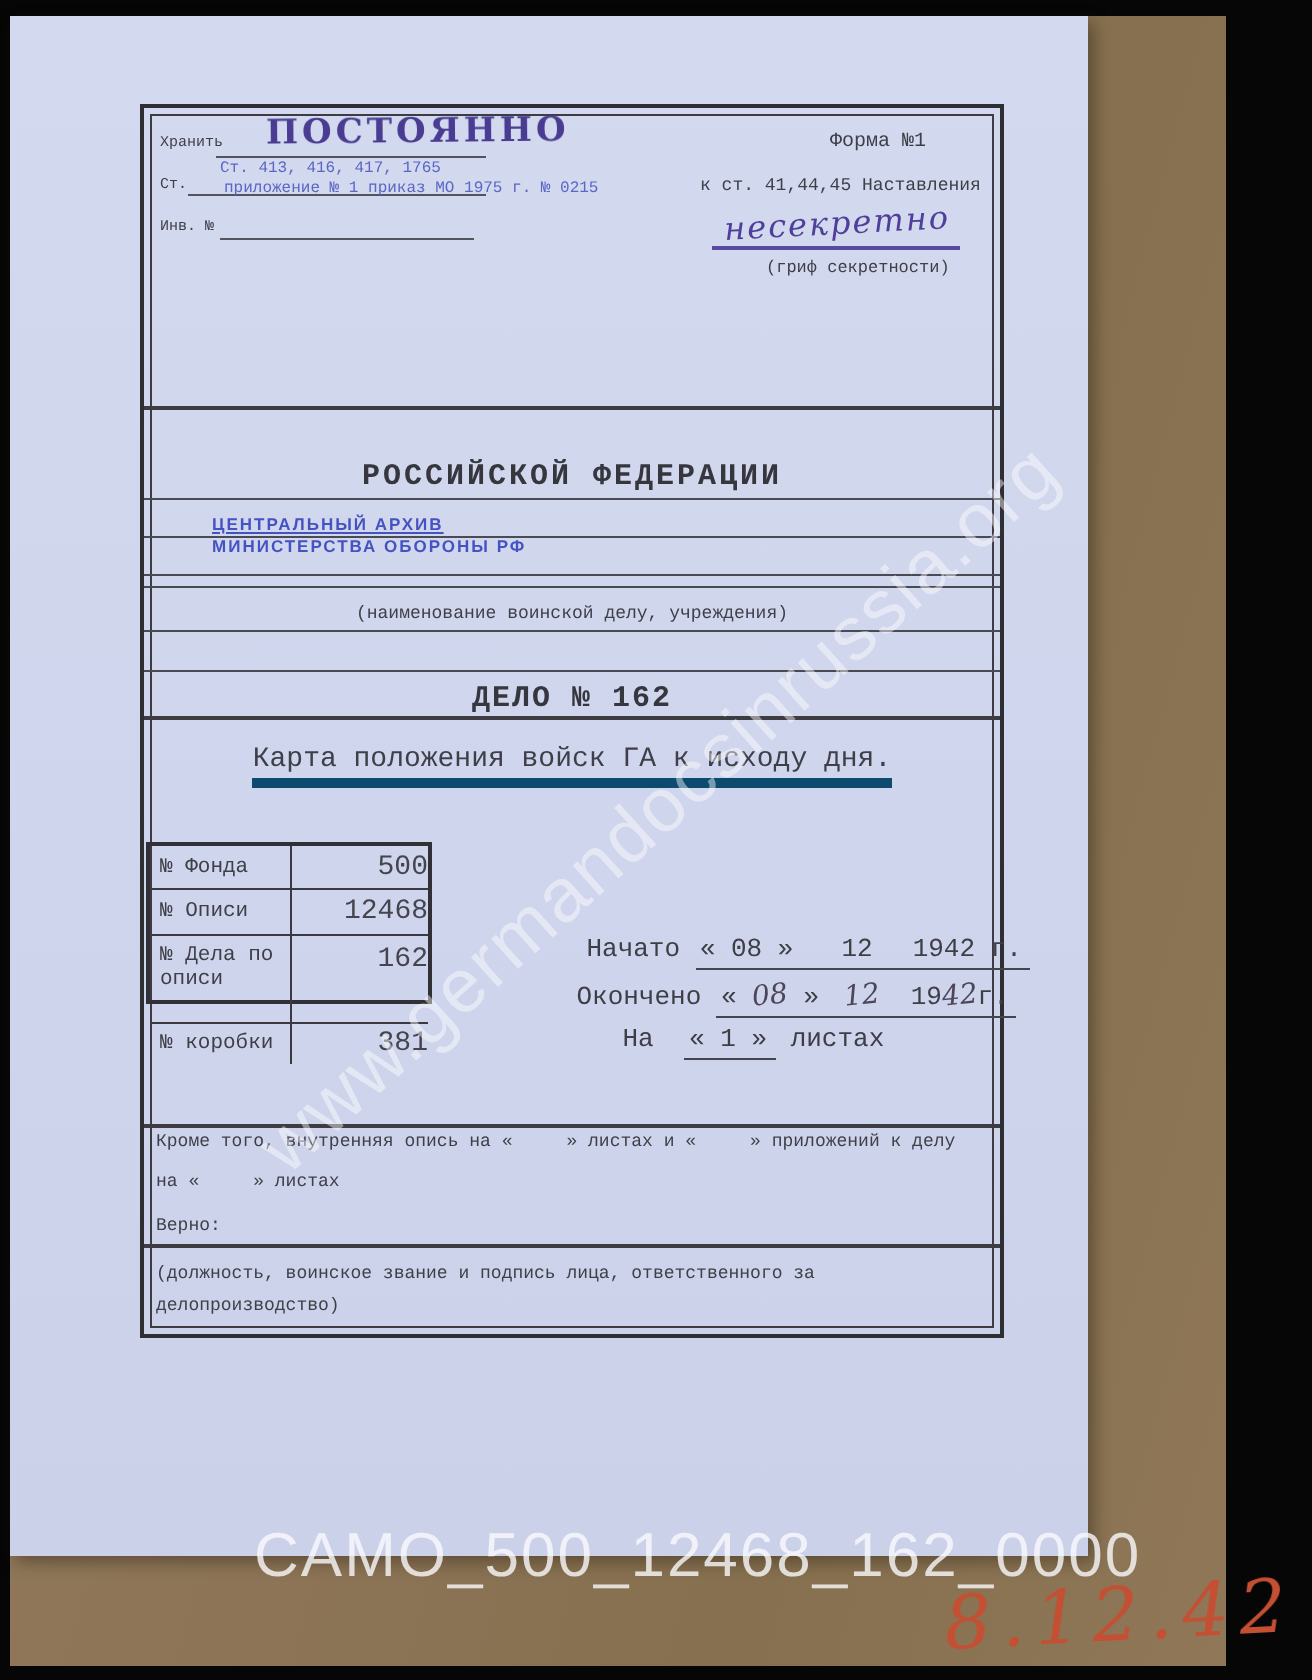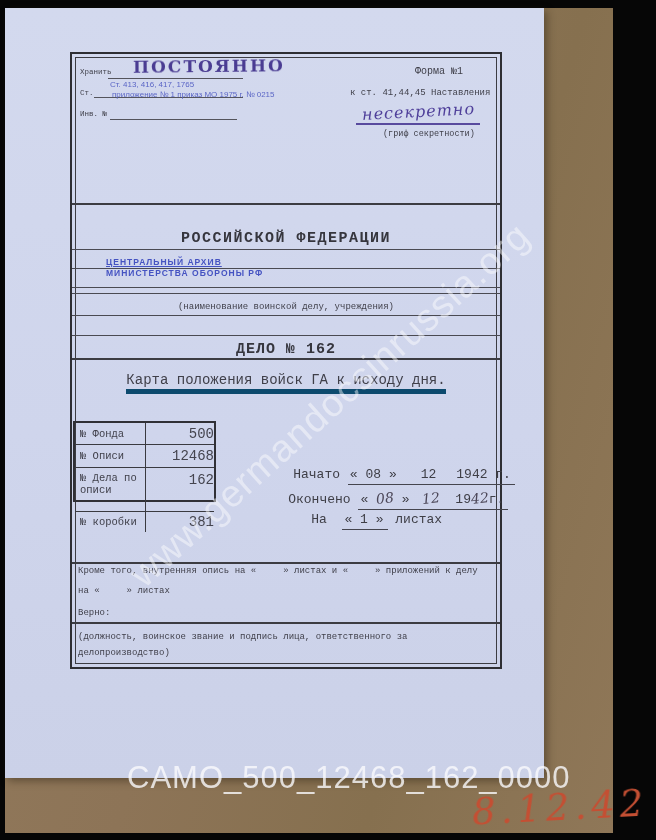--- a/index.html
+++ b/index.html
@@ -16,21 +16,21 @@
   .formline.thick{height:2px;background:#3c3c42;}
   .fline{position:absolute;height:1px;background:#54545c;}
   .t{position:absolute;color:#3f3f49;white-space:pre;line-height:1.1;}
   .sm{font-size:7.5px;}
   .s9{font-size:9px;}
   .s10{font-size:10px;}
   .center-block{position:absolute;left:70px;width:432px;text-align:center;color:#3f3f49;white-space:pre;}
   .title-b{font-weight:bold;font-size:15px;letter-spacing:1.5px;color:#36363e;}
   .stamp-violet{position:absolute;font-family:"DejaVu Serif",serif;font-weight:bold;font-size:17px;
     letter-spacing:2px;color:#4a3c92;transform:rotate(-0.6deg);filter:blur(0.2px);}
-  .stamp-blue-sm{position:absolute;font-family:Liberation Sans, sans-serif;font-size:8px;
+  .stamp-blue-sm{position:absolute;font-family:Liberation Mono, monospace;font-size:8px;
     color:#5b66c6;filter:blur(0.3px);white-space:pre;}
   .archive-stamp{position:absolute;left:70px;width:432px;text-align:left;
     font-family:"Liberation Sans",sans-serif;font-weight:bold;color:#4553c2;
     filter:blur(0.25px);letter-spacing:1px;white-space:pre;margin-left:36px;}
   .hand-ink{position:absolute;font-family:"DejaVu Serif",serif;font-style:italic;
     color:#4f3f9a;white-space:pre;}
   .hand{font-family:"DejaVu Serif",serif;font-style:italic;color:#4c4758;
     display:inline-block;transform:rotate(-6deg);font-size:14px;}
   .rtable{position:absolute;left:73px;top:421px;width:143px;height:81px;
     border:2.5px solid #303036;box-sizing:border-box;background:transparent;}

